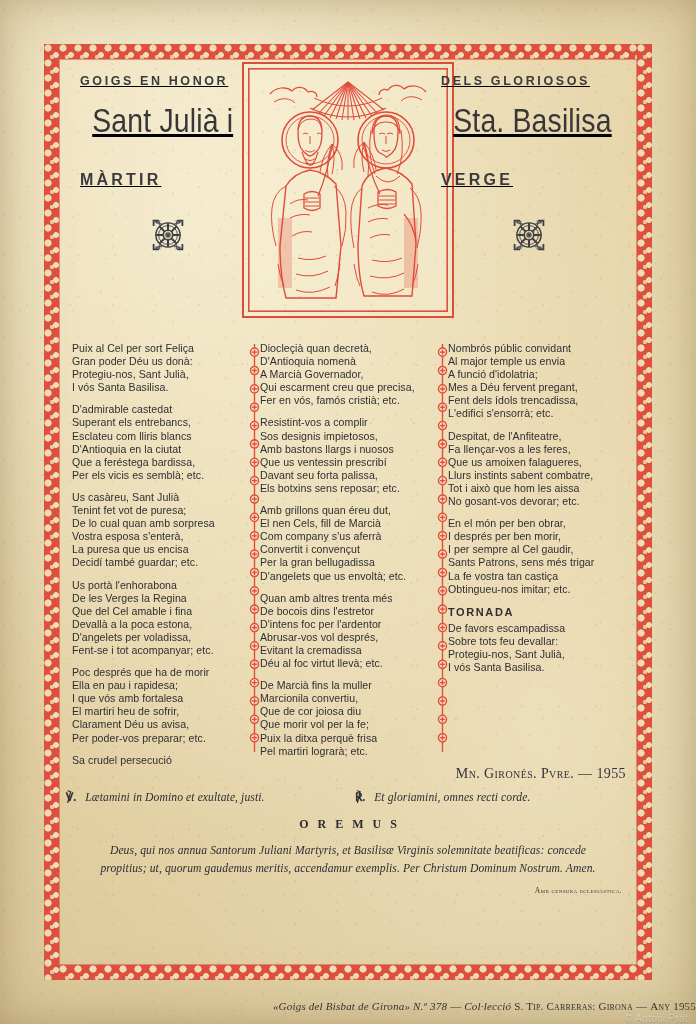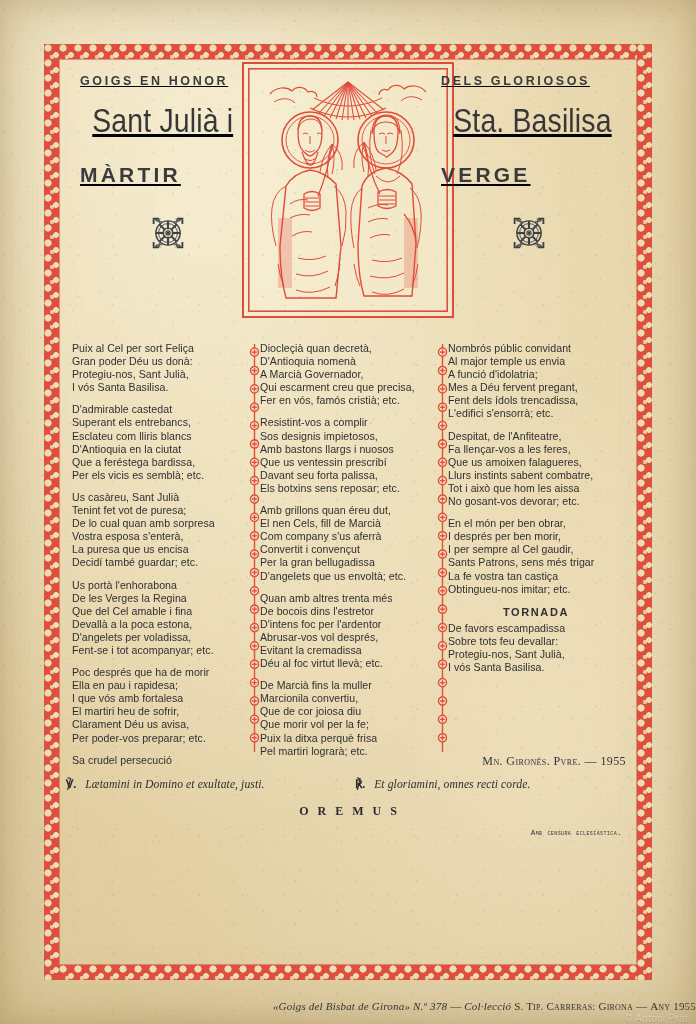--- a/index.html
+++ b/index.html
@@ -61,21 +61,21 @@
     font-size:12.5px;font-weight:700;letter-spacing:2.6px;color:#3a3a3c;
     font-family:"Liberation Sans",sans-serif;margin-top:4px;
   }
   .bigname{
     font-size:33px;line-height:1.05;color:#37373a;margin-top:16px;
     font-family:"Liberation Sans Narrow","Liberation Sans",sans-serif;
     font-weight:400;letter-spacing:.2px;transform:scaleX(.86);transform-origin:center;
     white-space:nowrap;
   }
   .subrole{
-    font-size:21px;font-weight:700;letter-spacing:3.2px;color:#3a3a3c;margin-top:24px;
+    font-size:16px;font-weight:700;letter-spacing:3.2px;color:#3a3a3c;margin-top:32px;
   }
   .rosette{margin:28px auto 0;width:36px;height:36px;display:block;}
 
   
   .cut{
     position:absolute;left:50%;top:0;transform:translateX(-50%);
     width:212px;height:256px;
     border:2.2px solid #e04b3a;
     background:rgba(255,250,228,.25);
     box-sizing:border-box;padding:4px;
@@ -84,49 +84,49 @@
 
   
   .verses{position:relative;margin-top:8px;height:412px;display:flex;}
   .vcol{flex:1;position:relative;padding:0 6px;}
   .vcol .stanza{margin-bottom:9px;}
   .vline{
     font-family:"Liberation Sans",sans-serif;
     font-size:10.6px;line-height:13.1px;color:#2f2f33;white-space:nowrap;letter-spacing:.05px;
   }
   .tornada-h{
-    text-align:center;font-size:11px;font-weight:700;letter-spacing:1.6px;
+    font-size:11px;font-weight:700;letter-spacing:1.6px;
     color:#2f2f33;margin:10px 0 4px;
   }
   .chain{position:absolute;top:2px;bottom:2px;width:11px;}
   .chain.c1{left:calc(33.333% - 5px);}
   .chain.c2{left:calc(66.666% - 5px);}
   .chain svg{display:block;width:11px;height:100%;}
 
   
   .credit{
     text-align:right;font-family:"Liberation Serif",serif;
-    font-size:12px;color:#33333a;letter-spacing:.4px;margin:0 4px 6px 0;
+    font-size:14px;color:#33333a;letter-spacing:.4px;margin:12px 4px 6px 0;
     font-variant:small-caps;
   }
   .vers-row{display:flex;align-items:baseline;font-family:"Liberation Serif",serif;}
   .vers-half{flex:1;display:flex;align-items:baseline;gap:9px;}
   .vers-half.r{padding-left:14px;}
   .sigil{font-size:12px;color:#2d2d33;font-weight:700;}
   .vers-txt{font-size:11.6px;font-style:italic;color:#2d2d33;letter-spacing:.1px;}
   .oremus{
     text-align:center;font-family:"Liberation Serif",serif;font-weight:700;
     font-size:12px;letter-spacing:9px;color:#2b2b31;margin:12px 0 10px;padding-left:9px;
   }
   .collect{
     font-family:"Liberation Serif",serif;font-style:italic;font-size:11.6px;
     line-height:18px;color:#2d2d33;text-align:center;letter-spacing:.1px;
   }
   .censura{
-    text-align:right;font-family:Liberation Mono, monospace;font-size:7.6px;
+    text-align:right;font-family:Liberation Serif, serif;font-size:7.6px;
     color:#35353c;letter-spacing:.4px;margin:8px 8px 0 0;font-variant:small-caps;
   }
 
   
   .imprint{
     position:absolute;left:0;right:0;bottom:12px;text-align:right;
     font-family:"Liberation Serif",serif;font-size:11px;color:#2e2e34;letter-spacing:.2px;
   }
   .imprint .it{font-style:italic;}
   .imprint .sc{font-variant:small-caps;}
@@ -569,20 +569,24 @@
           <span class="vers-txt">Lætamini in Domino et exultate, justi.</span>
         </div>
         <div class="vers-half r">
           <span class="sigil">℟.</span>
           <span class="vers-txt">Et gloriamini, omnes recti corde.</span>
         </div>
       </div>
 
       <div class="oremus">OREMUS</div>
 
+      <div class="collect">
+        <div>Deus, qui nos annua Santorum Juliani Martyris, et Basilisæ Virginis solemnitate beatificas: concede</div>
+        <div>propitius; ut, quorum gaudemus meritis, accendamur exemplis. Per Christum Dominum Nostrum. Amen.</div>
+      </div>
 
       <div class="censura">Amb censura eclesiàstica.</div>
     </div>
   </div>
 
   <div class="imprint">
     <span class="it">«Goigs del Bisbat de Girona»</span>
     <span class="it">N.º 378</span>
     <span>—</span>
     <span class="it">Col·lecció</span>

